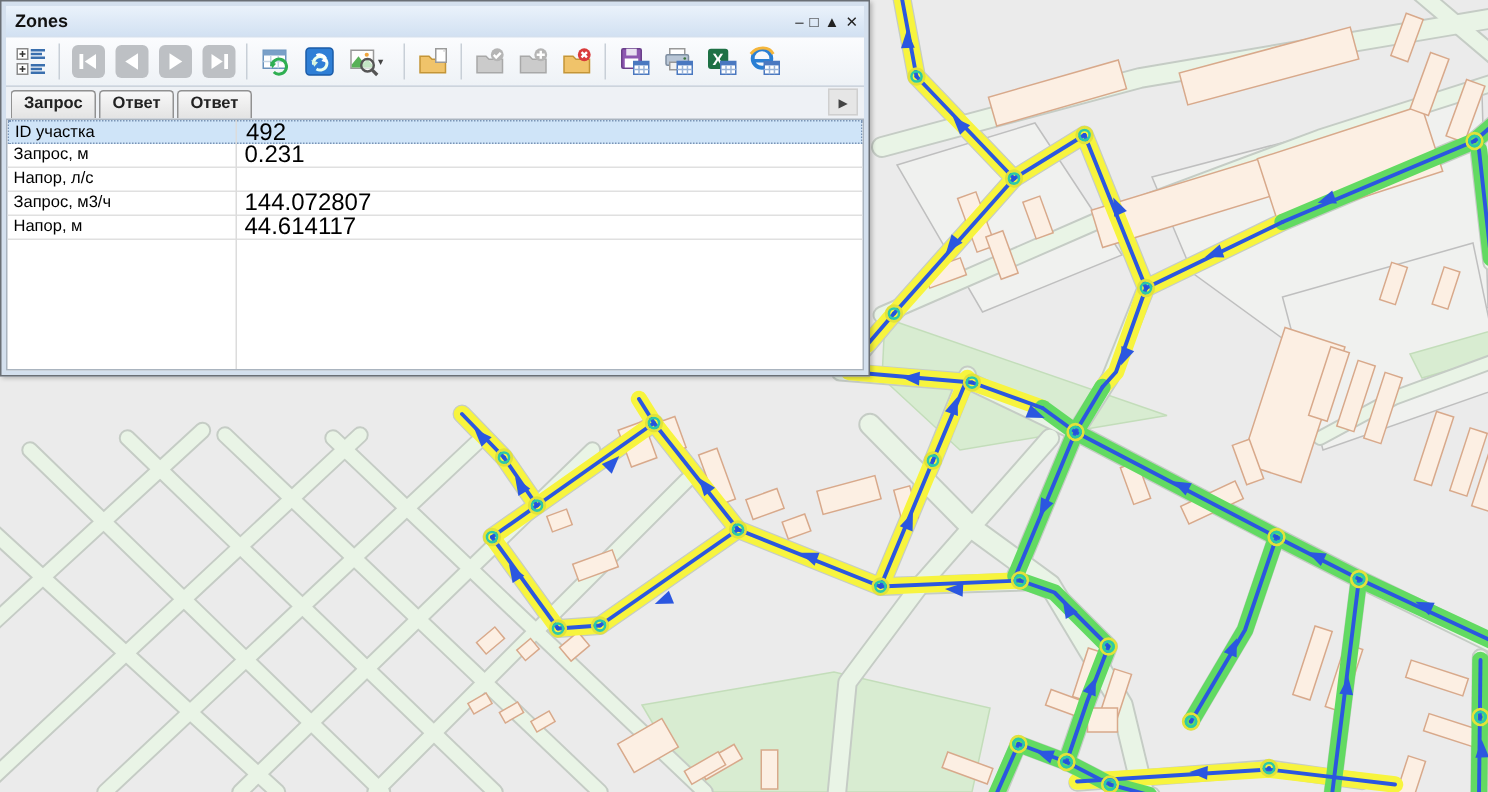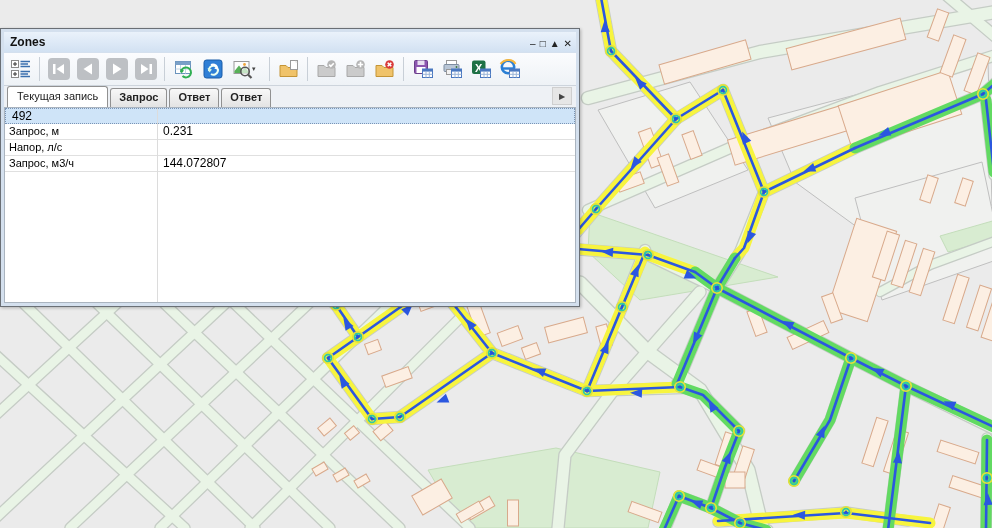--- a/index.html
+++ b/index.html
@@ -1,24 +1,24 @@
 <!DOCTYPE html>
 <html><head>
 <meta charset="utf-8">
 <style>
   html,body{margin:0;padding:0;}
   body{width:992px;height:528px;overflow:hidden;position:relative;
        font-family:"Liberation Sans",sans-serif;background:#ebebeb;}
   #map{position:absolute;left:0;top:0;}
 
   
-  #panel{position:absolute;left:0;top:0;width:580px;height:279px;
+  #panel{position:absolute;left:0;top:0;width:580px;height:251px;
          border:1px solid #6a6f75;background:#d4e0ee;box-sizing:border-box;
          display:flex;flex-direction:column;padding:3px;z-index:10;
-         box-shadow:1px 1px 3px rgba(0,0,0,.25);margin-top:28px;}
+         box-shadow:1px 1px 3px rgba(0,0,0,.25);}
   #titlebar{height:20px;display:flex;align-items:center;
             background:linear-gradient(#eaf2fb,#d2e1f2);padding:0 4px 0 6px;}
   #titlebar .title{font-size:12px;font-weight:bold;color:#111;flex:1;}
   .wc{width:17px;height:14px;text-align:center;font-size:10px;line-height:14px;
       color:#222;cursor:default;margin-left:4px;}
   #toolbar{height:32px;display:flex;align-items:center;gap:2px;padding:0 3px;
            background:linear-gradient(#fbfcfe,#eef2f6);
            border-bottom:1px solid #cdd4dc;margin-top:1px;}
   .tbtn{width:27px;height:27px;display:flex;align-items:center;justify-content:center;border-radius:3px;}
   .tsep{width:1px;height:24px;background:#c8cfd7;margin:0 3px;}
@@ -32,21 +32,21 @@
        background:linear-gradient(#f8f8f8,#e3e3e3);line-height:13px;font-weight:bold;}
   .tab.active{background:#fff;padding:3px 9px 4px 9px;font-weight:normal;position:relative;z-index:2;}
   #tab-scroll{position:absolute;right:4px;bottom:2px;width:18px;height:16px;
               background:#e6e6e6;border:1px solid #cfcfcf;color:#444;font-size:8px;
               display:flex;align-items:center;justify-content:center;}
 
   
   #table{flex:1;background:#fff;border:1px solid #aab4bf;position:relative;overflow:hidden;}
   .row{height:16px;display:flex;border-bottom:1px solid #e0e0e0;box-sizing:border-box;}
   .row .c1{width:152px;padding-left:4px;font-size:11px;line-height:15px;color:#000;box-sizing:border-box;}
-  .row .c2{flex:1;padding-left:6px;font-size:12px;line-height:15px;color:#000;}
+  .row .c2{flex:1;padding-left:6px;font-size:16px;line-height:15px;color:#000;}
   .row.selected{background:#cfe4f8;border:1px dotted #7a94b5;}
   #vline{position:absolute;left:152px;top:0;bottom:0;width:1px;background:#dcdcdc;}
 </style>
 </head>
 <body>
 
 <svg id="map" width="992" height="528" viewBox="0 0 992 528">
     <g>
       <rect x="0" y="0" width="992" height="528" fill="#ebebeb"></rect>
     </g>
@@ -552,37 +552,41 @@
         <path d="M3.5,10.5 H14" stroke="#2a7fd4" stroke-width="2.4"></path>
         <path d="M1.5,6 C6,0.5 14,1 16.5,6" fill="none" stroke="#f5b63c" stroke-width="2"></path>
         <rect x="10.5" y="11" width="10" height="8.5" fill="#fff" stroke="#4a78c0"></rect>
         <rect x="10.5" y="11" width="10" height="2.6" fill="#4a78c0"></rect>
         <path d="M14,13.6 V19.5 M17.3,13.6 V19.5 M10.5,16.3 H20.5" stroke="#9ab4d8" stroke-width="1"></path>
       </svg>
     </span>
   </div>
 
   <div id="tabstrip">
-    <div class="tab active">Текущая запись</div>
       <div class="tab">Запрос</div>
       <div class="tab">Ответ</div>
       <div class="tab">Ответ</div>
       <span id="tab-scroll">▶</span>
   </div>
 
   <div id="table">
     <div id="vline"></div>
   <div class="row selected">
+        <div class="c1">ID участка</div>
         <div class="c2">492</div>
       </div>
       <div class="row">
         <div class="c1">Запрос, м</div>
         <div class="c2">0.231</div>
       </div>
       <div class="row">
         <div class="c1">Напор, л/с</div>
       </div>
       <div class="row">
         <div class="c1">Запрос, м3/ч</div>
         <div class="c2">144.072807</div>
       </div>
+      <div class="row">
+        <div class="c1">Напор, м</div>
+        <div class="c2">44.614117</div>
+      </div>
     </div>
 </div>
 
 </body></html>

